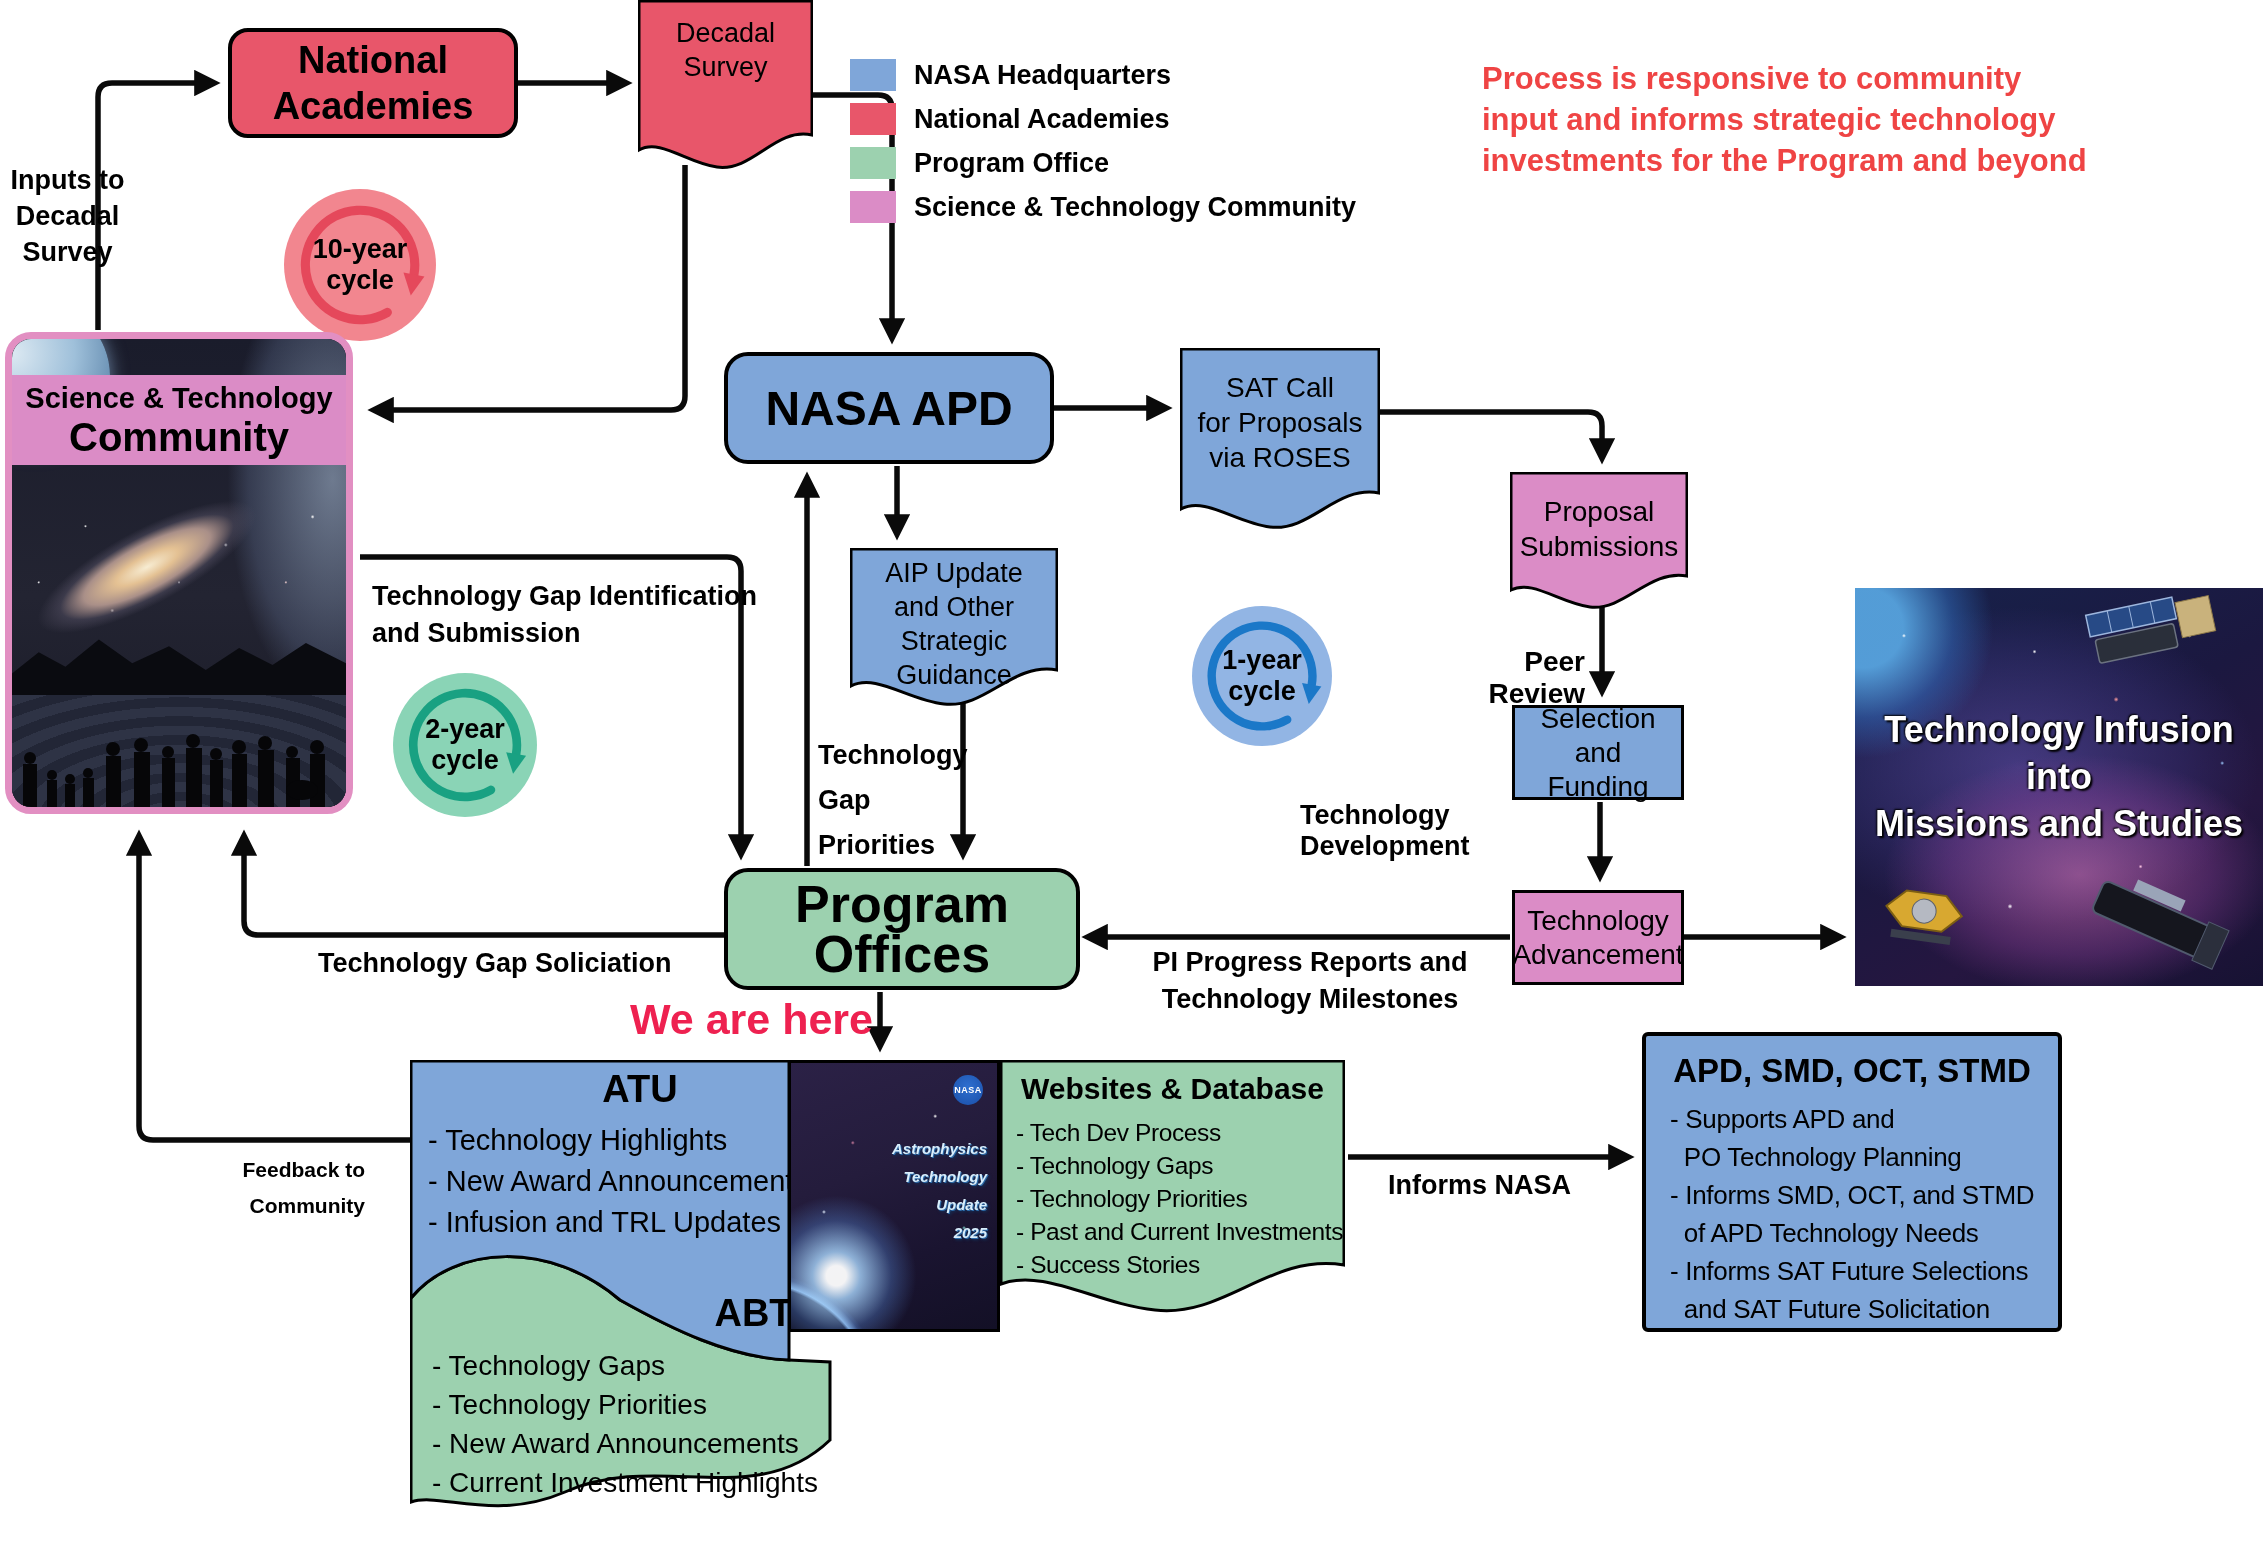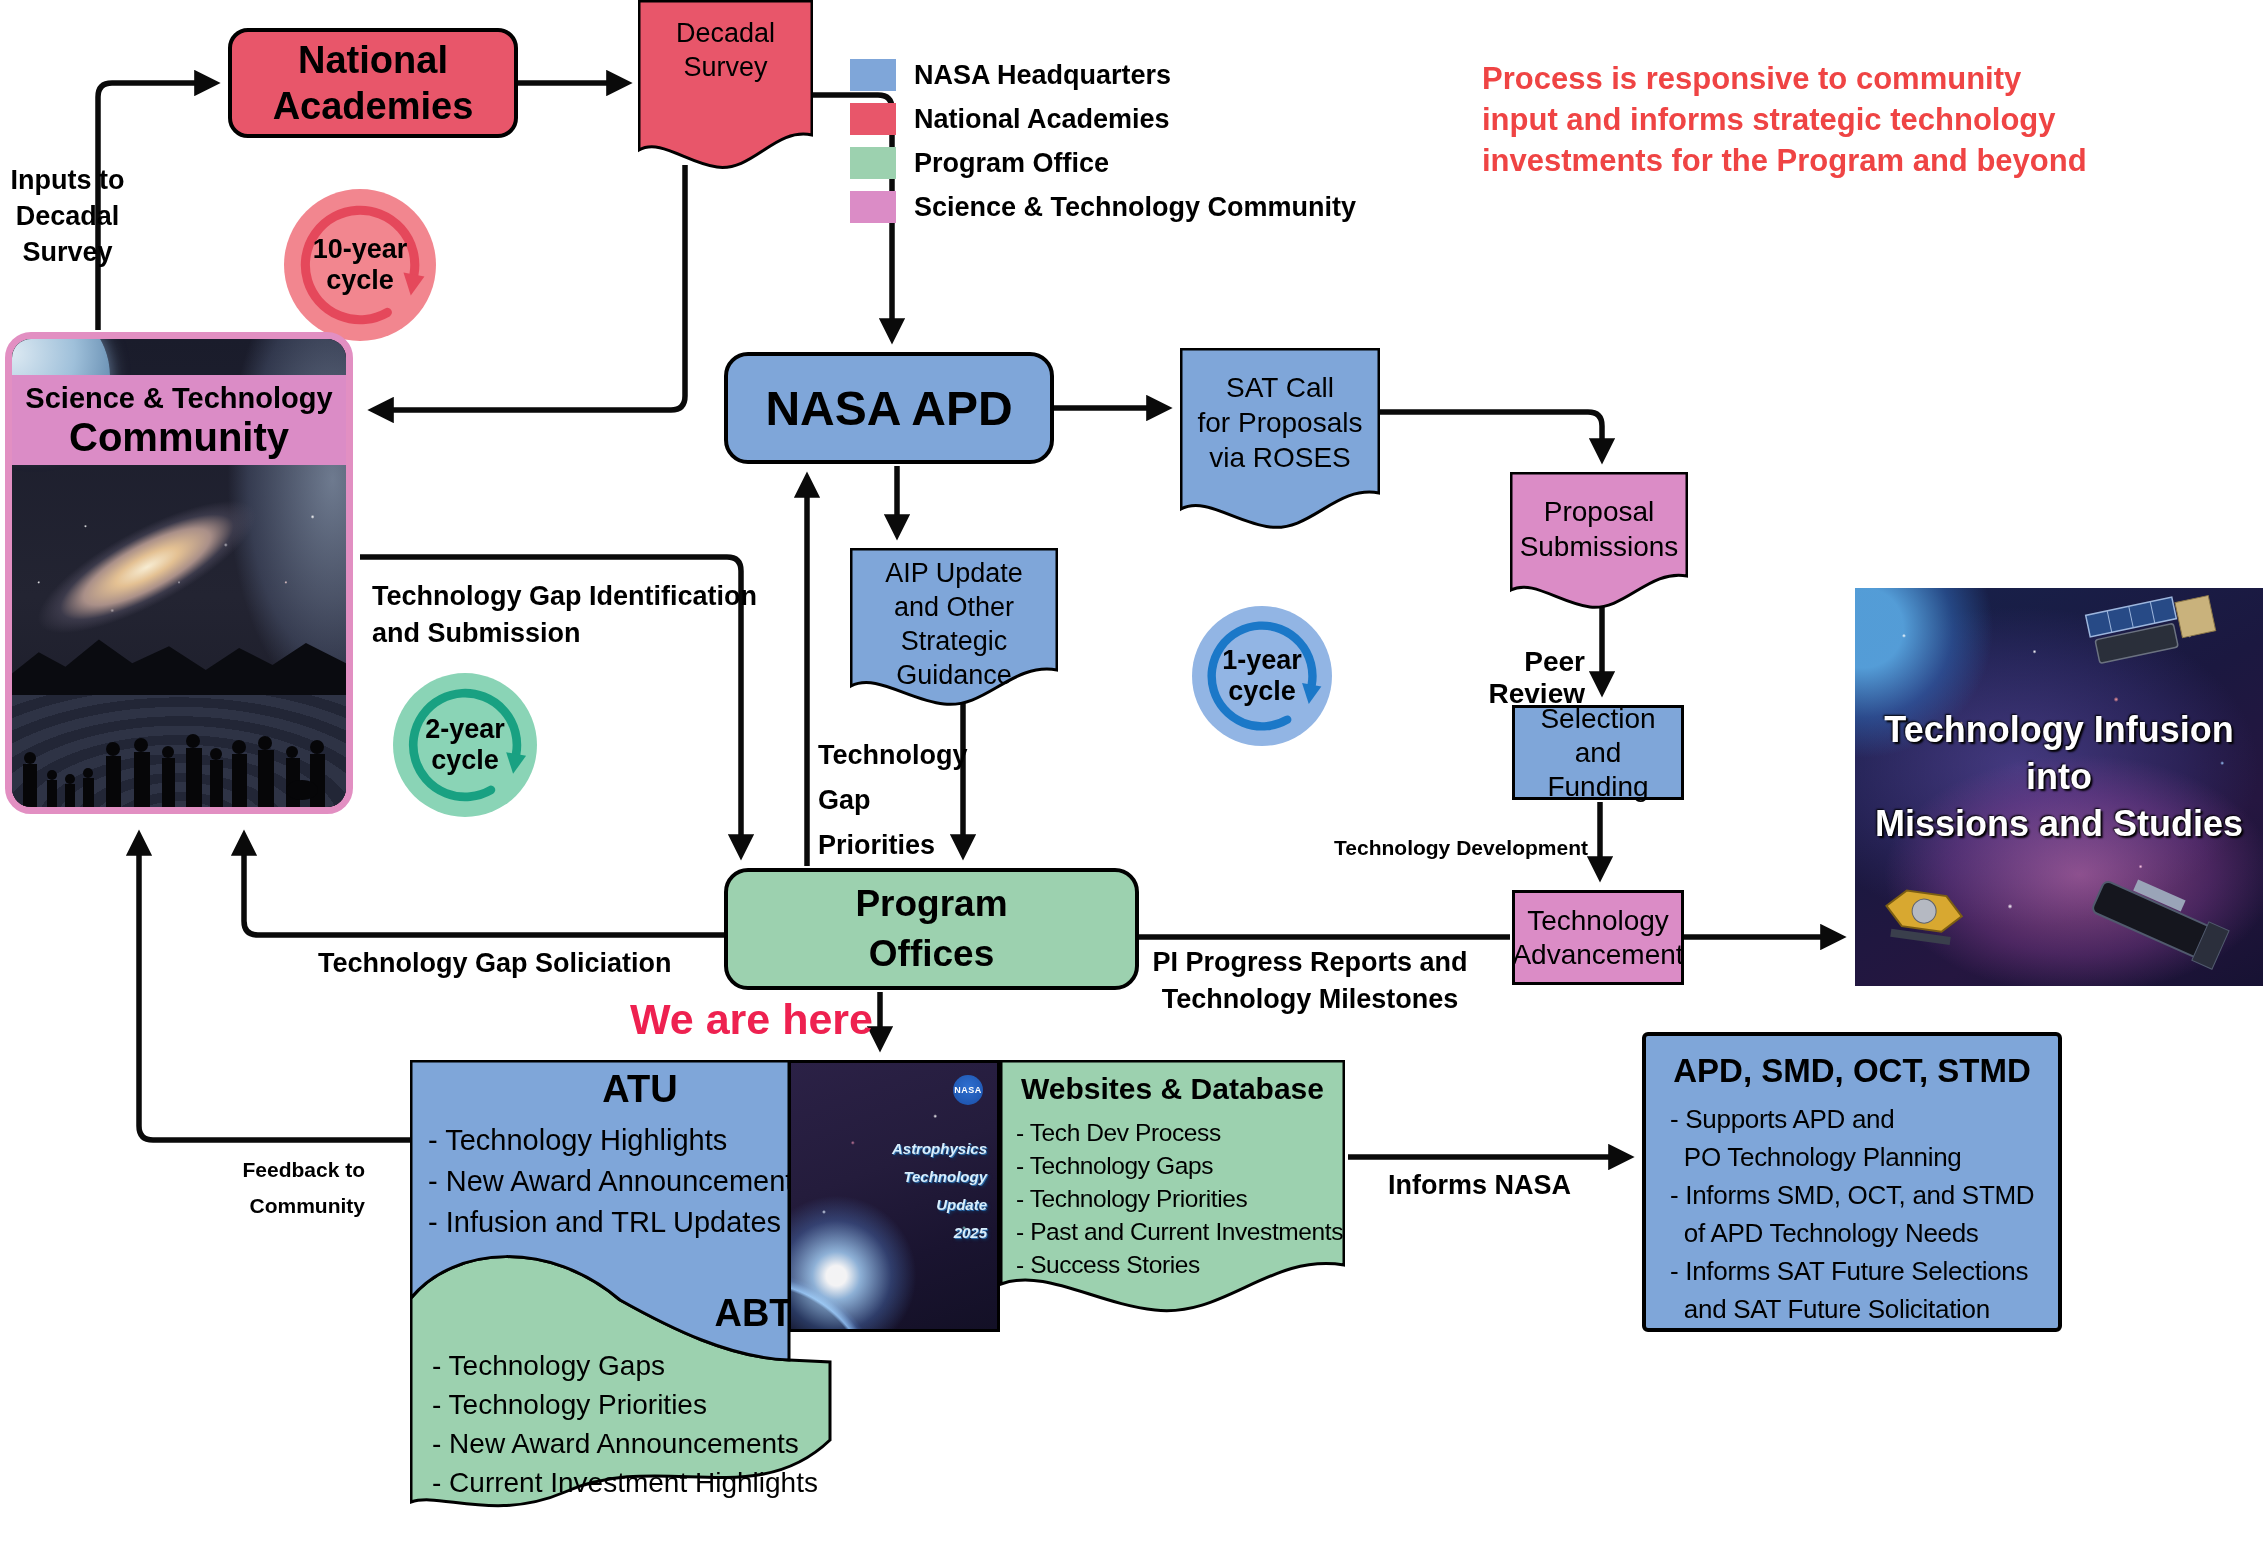--- a/index.html
+++ b/index.html
@@ -285,38 +285,38 @@
 Strategic
 Guidance</div>
   </div>
 
   <div class="node" style="left: 1512px; top: 705px; width: 172px; height: 95px; border-width: 3px; font-size: 28px; line-height: 34px; font-weight: normal; background: rgb(127, 166, 217);">Selection and
 Funding</div>
 
   <div class="node" style="left: 1512px; top: 890px; width: 172px; height: 95px; border-width: 3px; font-size: 28px; line-height: 34px; font-weight: normal; background: rgb(219, 140, 198);">Technology
 Advancement</div>
 
-  <div class="node" style="left: 724px; top: 868px; width: 415px; height: 122px; border-radius: 24px; font-size: 37px; line-height: 50px; background: rgb(156, 209, 175);">Program
+  <div class="node" style="left: 724px; top: 868px; width: 356px; height: 122px; border-radius: 24px; font-size: 52px; line-height: 50px; background: rgb(156, 209, 175);">Program
 Offices</div>
 
   <div class="lbl" style="left: 630px; top: 995px; font-size: 43px; color: rgb(238, 33, 80);">We are here</div>
 
   <div class="lbl" style="left:10px;top:162px;width:115px;text-align:center;font-size:27px;line-height:36px;">Inputs to
 Decadal
 Survey</div>
   <div class="lbl" style="left:372px;top:578px;font-size:27px;line-height:37px;">Technology Gap Identification
 and Submission</div>
   <div class="lbl" style="left:818px;top:733px;font-size:27px;line-height:45px;">Technology
 Gap
 Priorities</div>
   <div class="lbl" style="left:318px;top:948px;font-size:27px;">Technology Gap Soliciation</div>
   <div class="lbl" style="left:205px;top:1152px;width:160px;text-align:right;font-size:21px;line-height:36px;">Feedback to
 Community</div>
   <div class="lbl" style="left:1430px;top:646px;width:155px;text-align:right;font-size:28px;">Peer Review</div>
-  <div class="lbl" style="left:1300px;top:836px;width:288px;text-align:right;font-size:21px;">Technology Development</div>
+  <div class="lbl" style="left:1300px;top:800px;width:288px;font-size:27px;">Technology Development</div>
   <div class="lbl" style="left:1150px;top:944px;width:320px;text-align:center;font-size:27px;line-height:37px;">PI Progress Reports and
 Technology Milestones</div>
   <div class="lbl" style="left:1388px;top:1170px;font-size:27px;">Informs NASA</div>
 
   <div class="infusion">
     <svg width="408" height="398" viewBox="0 0 408 398" style="position:absolute;left:0;top:0;">
       <g>
         <g transform="translate(240,52) rotate(-12)">
           <rect x="0" y="0" width="80" height="24" rx="3" fill="#2A2F3A" stroke="#6B7280" stroke-width="1.5"></rect>
           <rect x="-4" y="-26" width="88" height="22" fill="#274A86" stroke="#9DB6DD" stroke-width="1.5"></rect>

